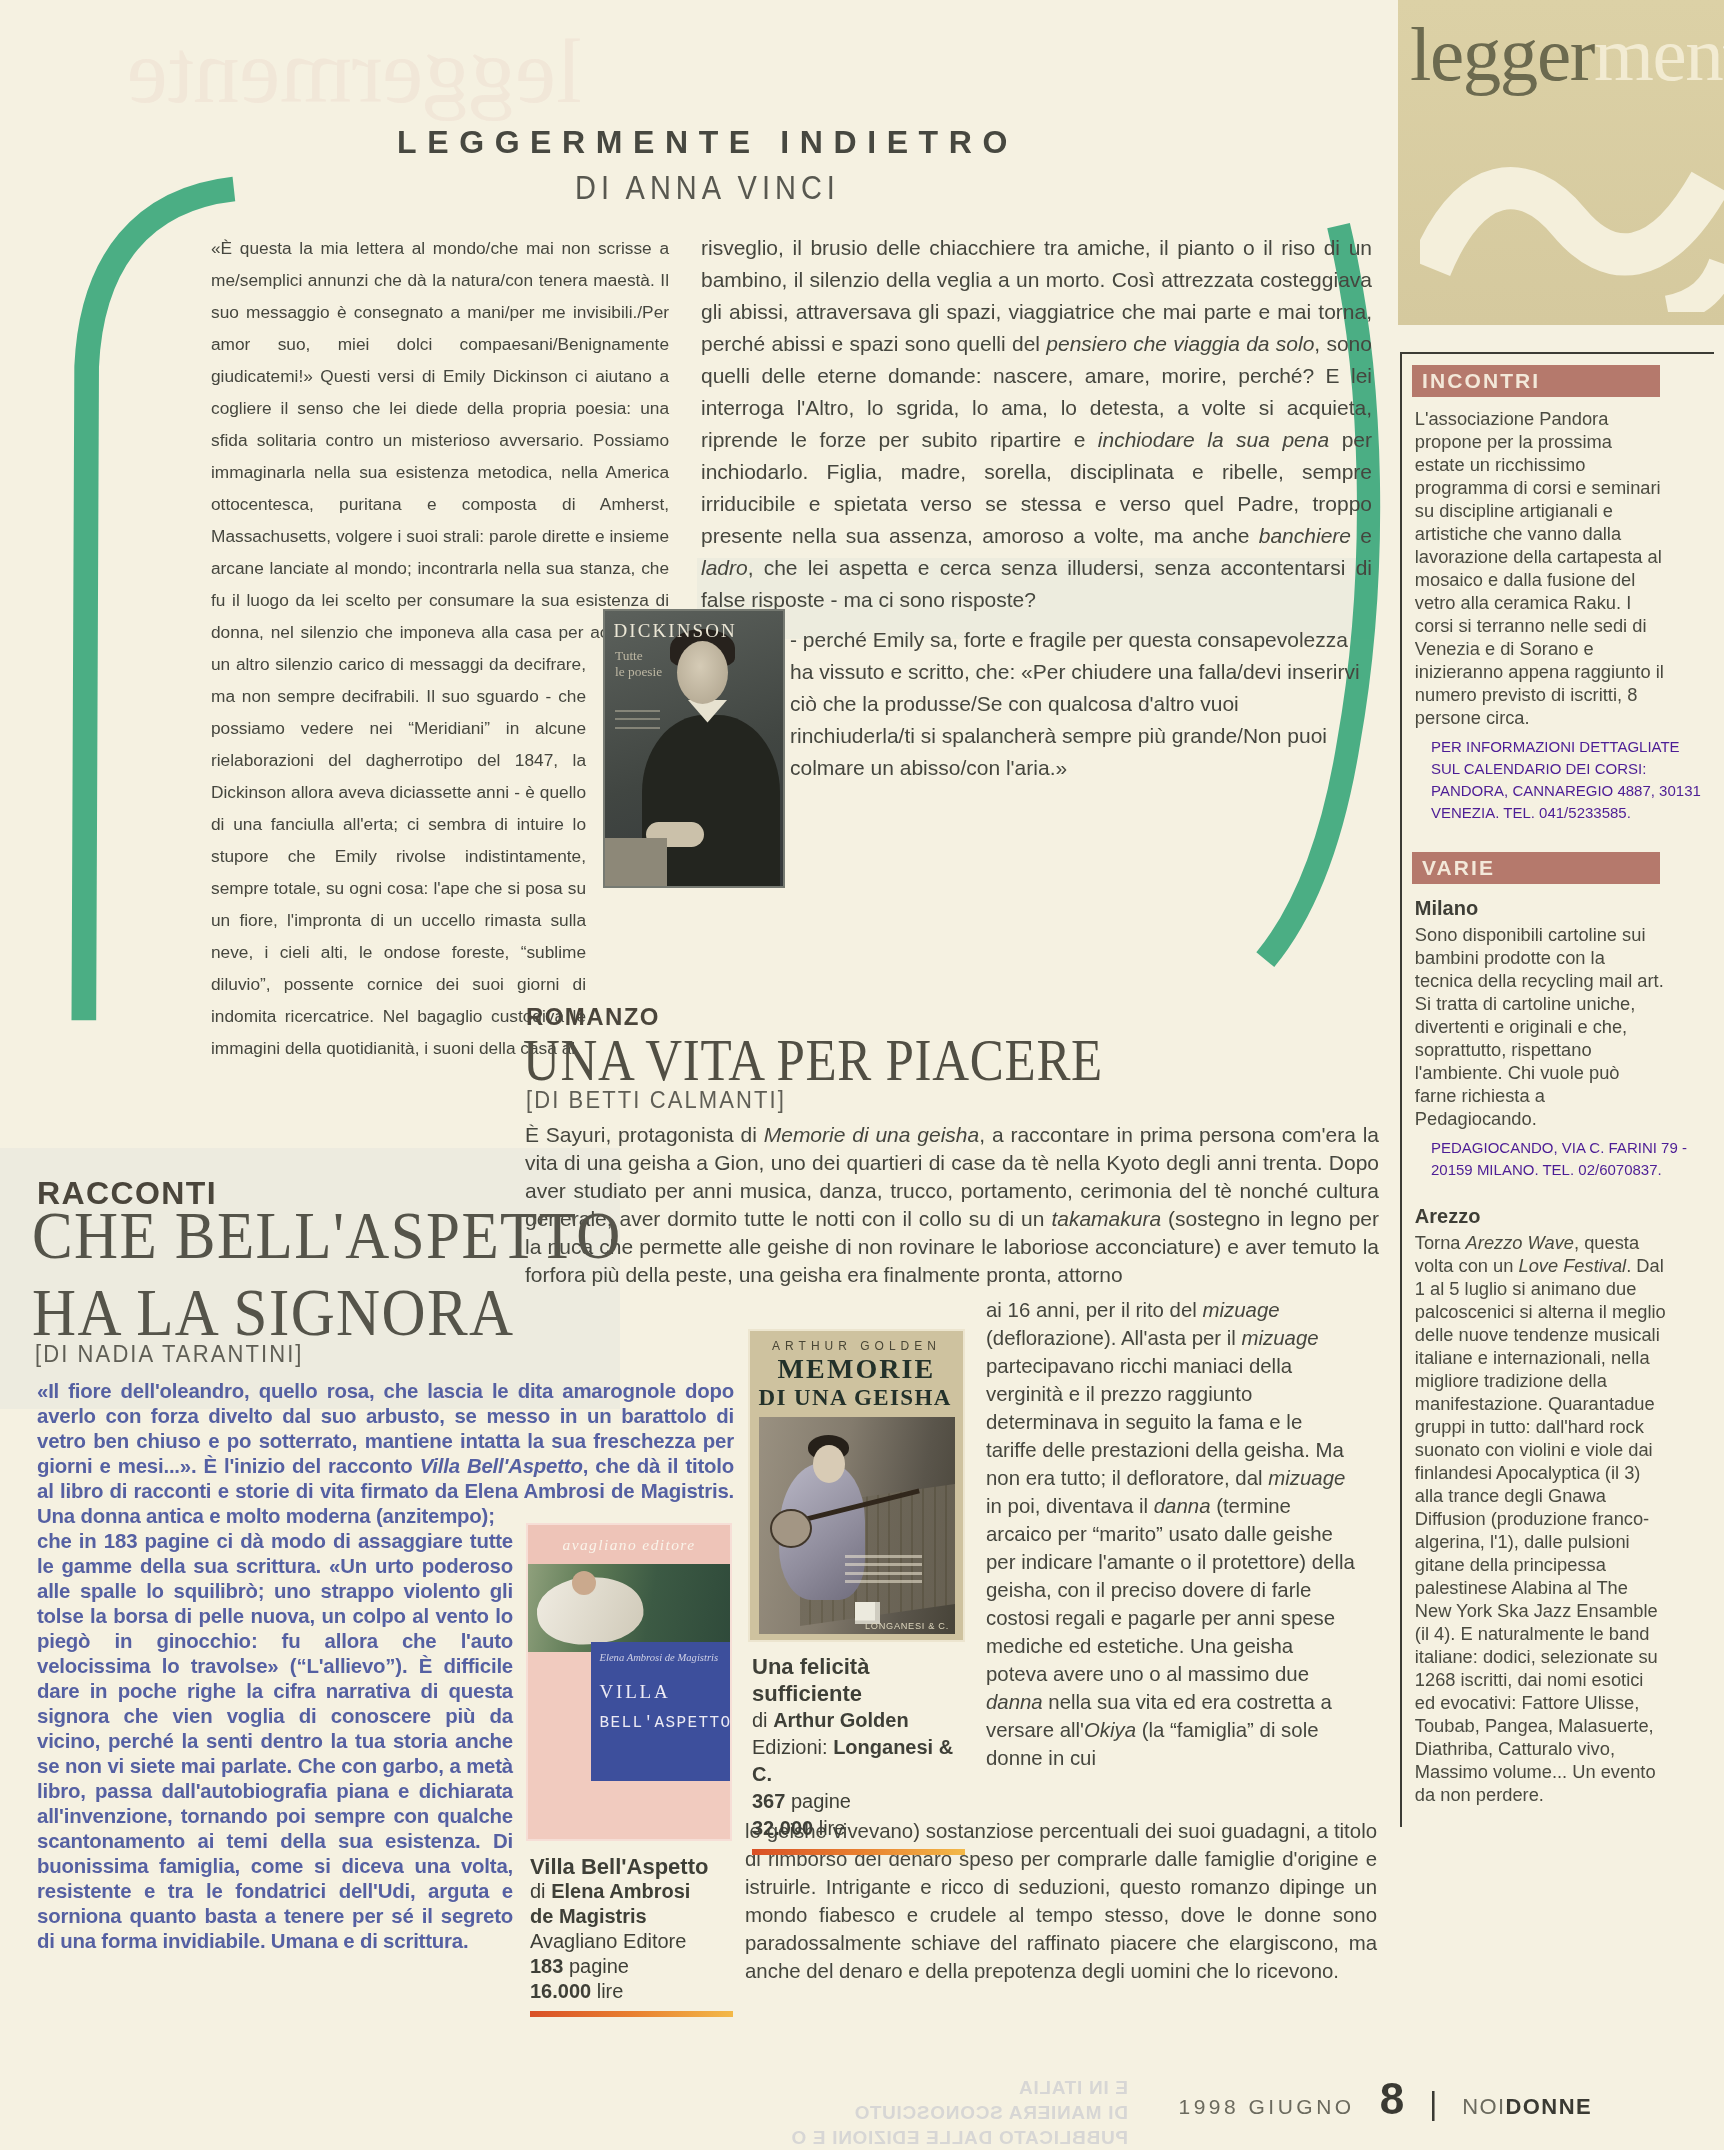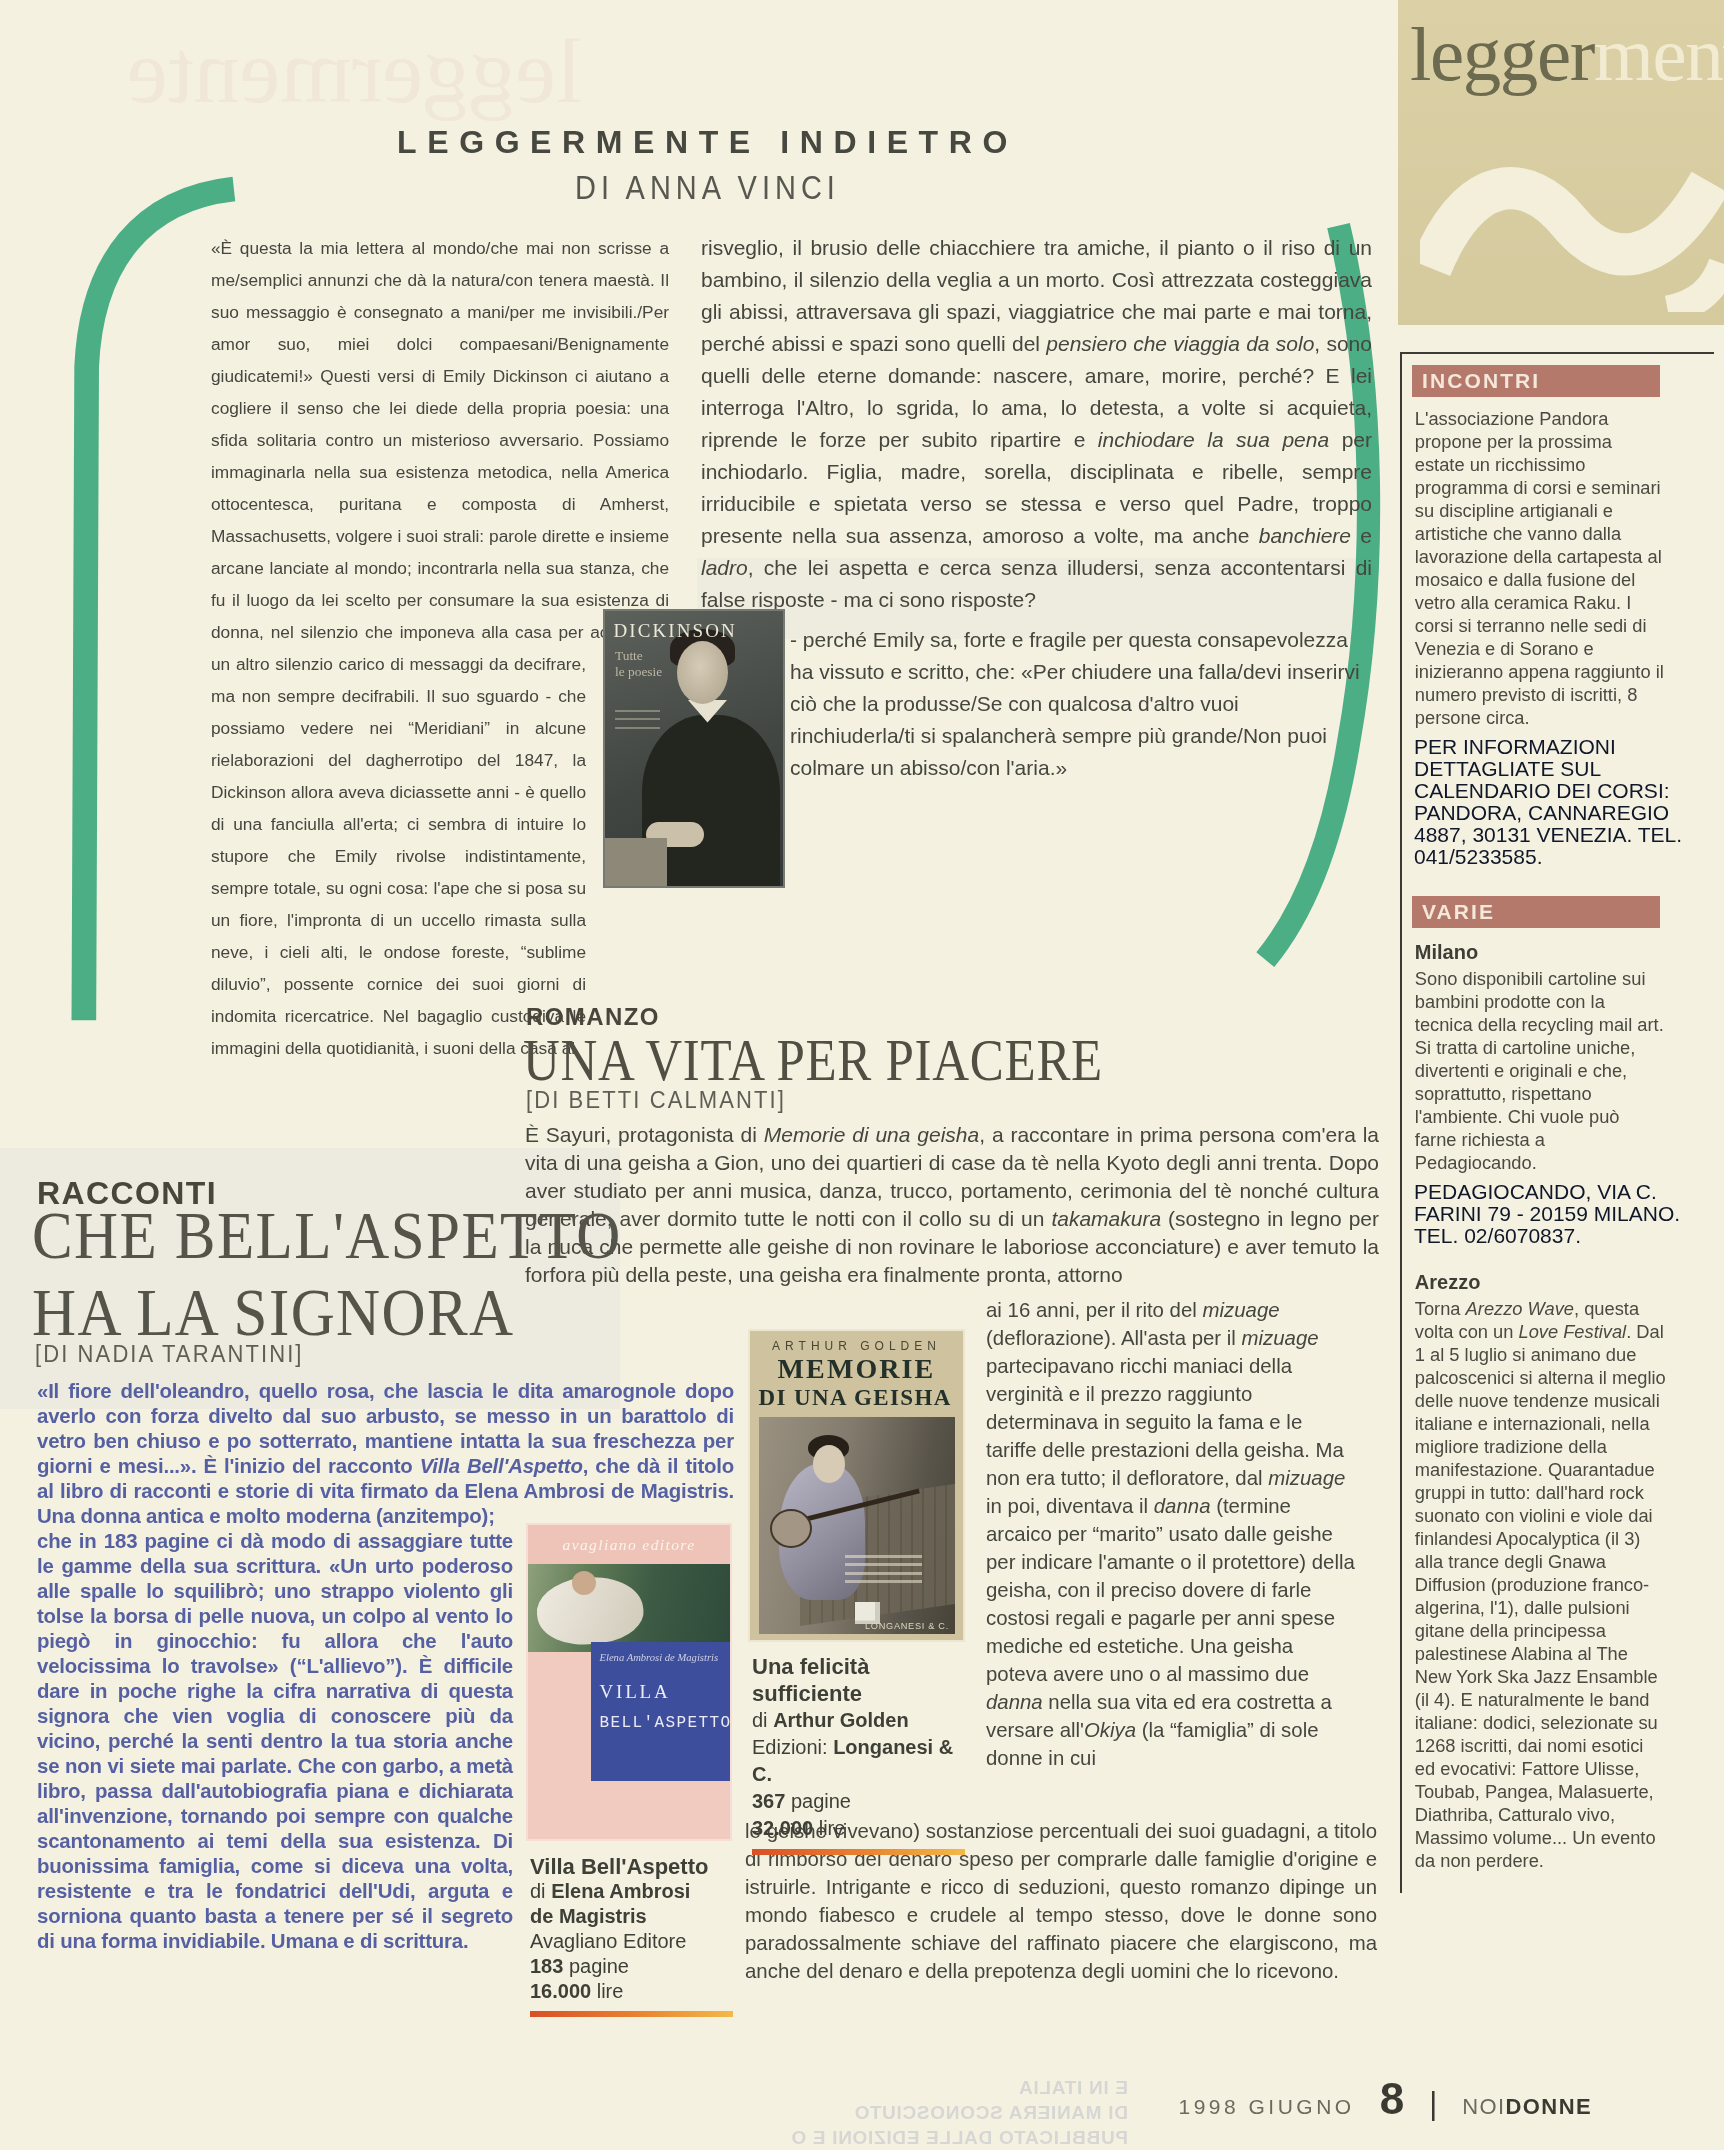--- a/index.html
+++ b/index.html
@@ -139,21 +139,21 @@
   .vc-blue-t2{font-family:Liberation Mono, monospace;font-size:16px;letter-spacing:1.4px;
               color:#eceaf4;margin-top:11px}
   .vc-bottom{flex:1}
   
   .sidebar{position:absolute;left:1400px;top:352px;width:314px;border-top:2.1px solid #3c3c35;
            border-left:2.1px solid #3c3c35;padding:11.3px 0 21px 10px;box-sizing:border-box}
   .side-bar-header{width:248px;height:32px;background:#b5796c;color:#f3e8d9;font-size:21px;
                    font-weight:bold;letter-spacing:2.1px;line-height:32px;padding-left:10px;
                    box-sizing:border-box}
   .side-body{width:251px;font-size:18.3px;line-height:23px;color:#4a4a40;margin:10px 0 0 2.8px}
-  .side-info{width:276px;font-size:21px;line-height:22px;color:#0f172a;margin:7px 0 0 2px}
+  .side-info{width:276px;font-size:15px;line-height:22px;color:#4c1d95;margin:7px 0 0 19px}
   .side-city{font-size:20px;font-weight:bold;margin:12.7px 0 0 2.8px;color:#3e3e36}
   .varie-gap{margin-top:28px}
   
   .footer{position:absolute;left:1057px;top:2077px;width:535px;display:flex;align-items:baseline;
           justify-content:flex-end;gap:25px}
   .footer-date{font-size:21px;letter-spacing:3.5px;color:#6b6a5e}
   .footer-num{font-size:44px;font-weight:bold;color:#3a3a33;line-height:1}
   .footer-pipe{font-size:31px;color:#3a3a33}
   .footer-mag{font-size:22px;letter-spacing:1.4px}
   .footer-mag .lite{color:#6b6a5e}.footer-mag .bold{font-weight:bold;color:#3a3a33}

